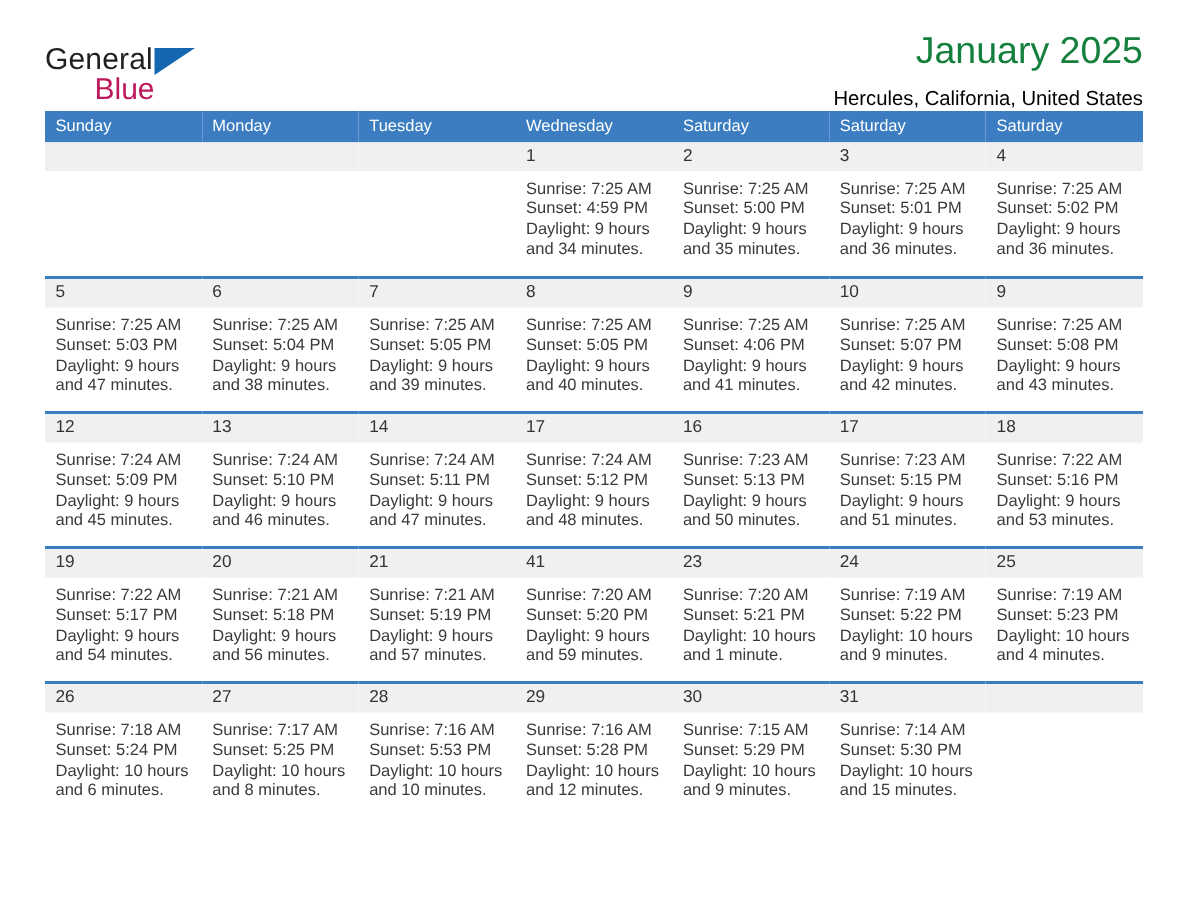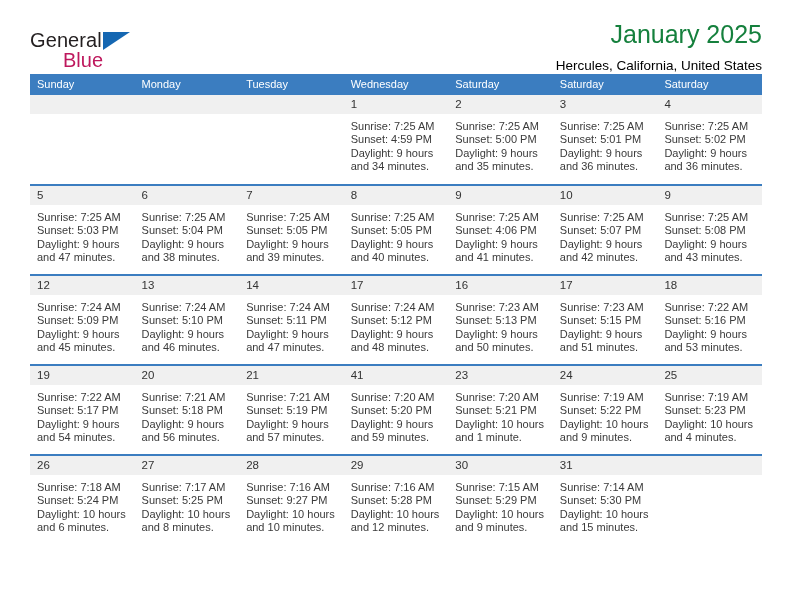--- a/index.html
+++ b/index.html
@@ -394,21 +394,21 @@
               <div>Sunrise: 7:17 AM</div>
               <div>Sunset: 5:25 PM</div>
               <div>Daylight: 10 hours</div>
               <div>and 8 minutes.</div>
             </div>
           </td>
           <td class="">
             <div class="daynum-band">28</div>
             <div class="cell-body">
               <div>Sunrise: 7:16 AM</div>
-              <div>Sunset: 9:27 PM</div>
+              <div>Sunset: 5:53 PM</div>
               <div>Daylight: 10 hours</div>
               <div>and 10 minutes.</div>
             </div>
           </td>
           <td class="">
             <div class="daynum-band">29</div>
             <div class="cell-body">
               <div>Sunrise: 7:16 AM</div>
               <div>Sunset: 5:28 PM</div>
               <div>Daylight: 10 hours</div>

